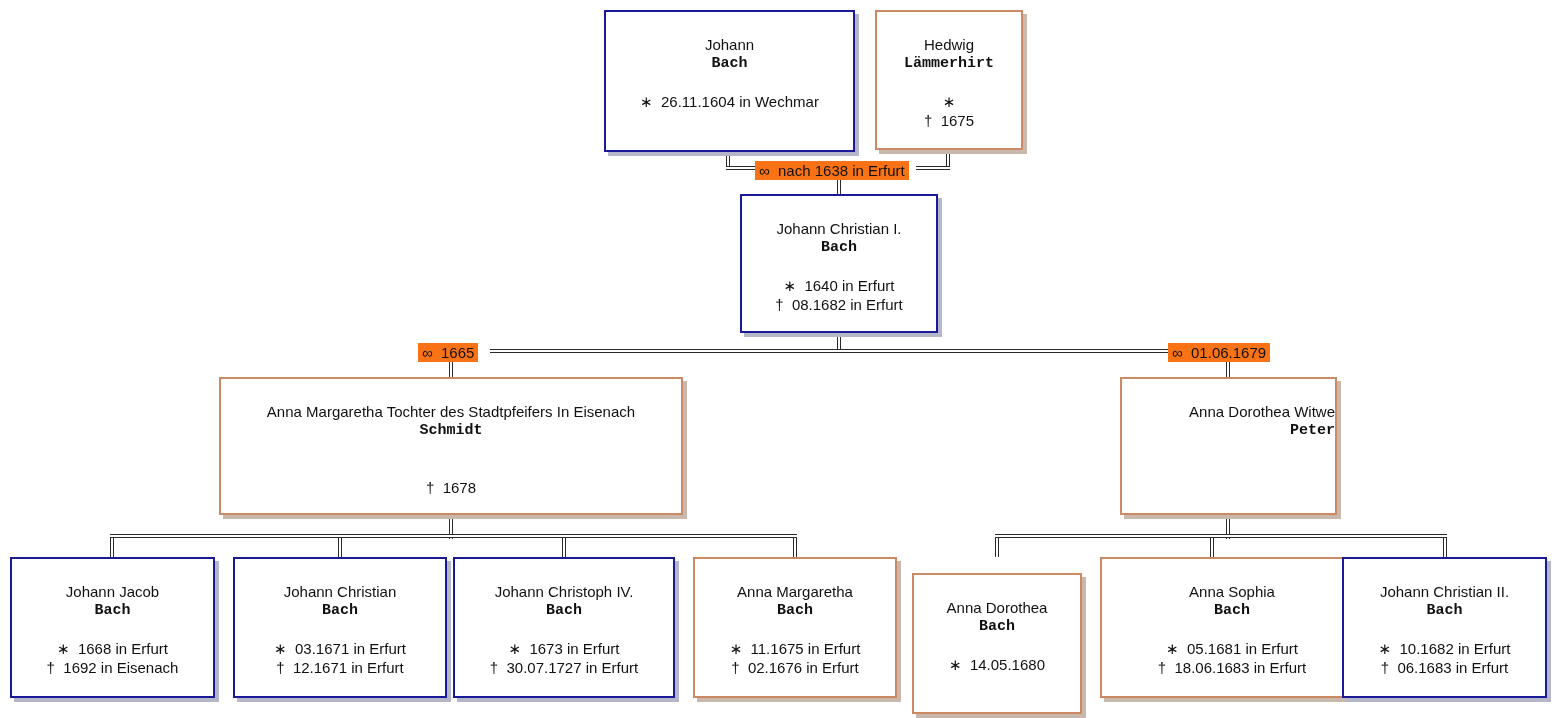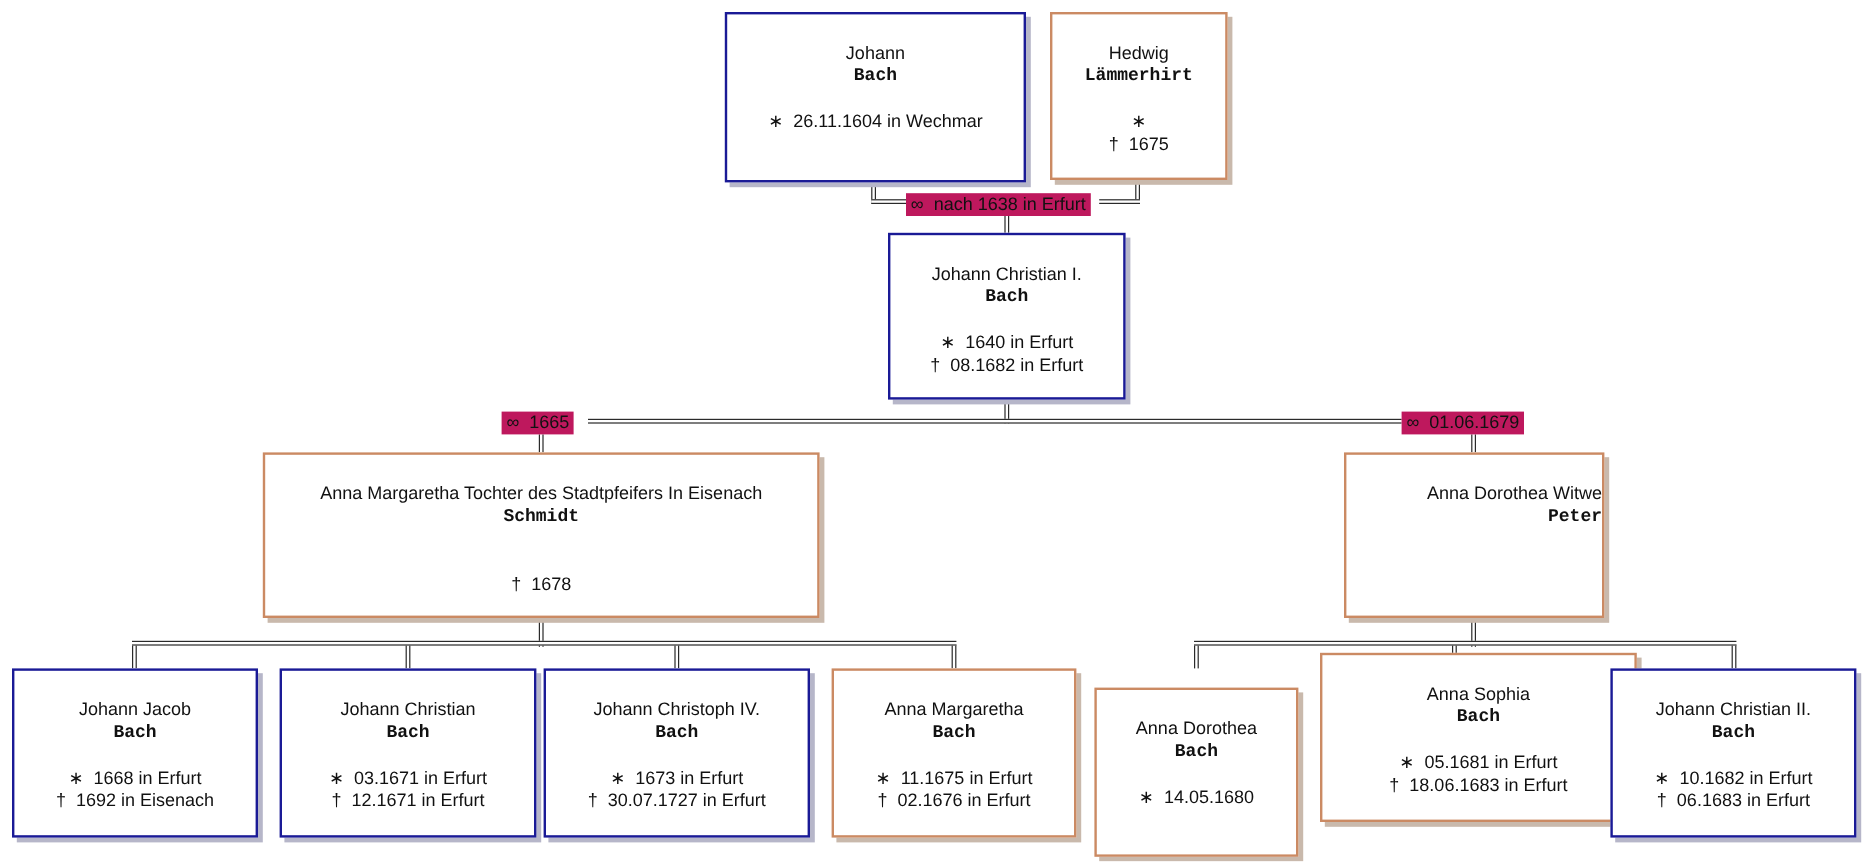--- a/index.html
+++ b/index.html
@@ -21,21 +21,21 @@
   .vline{
     position:absolute;width:4px;box-sizing:border-box;background:#fff;
     border-left:1px solid #2a2a2a;border-right:1px solid #2a2a2a;z-index:1;
   }
   .hline{
     position:absolute;height:4px;box-sizing:border-box;background:#fff;
     border-top:1px solid #2a2a2a;border-bottom:1px solid #2a2a2a;z-index:2;
   }
   .mlabel{
     position:absolute;font-size:15px;line-height:19px;white-space:pre;
-    background:#be185d;padding:0 4px;z-index:3;
+    background:#f97316;padding:0 4px;z-index:3;
   }
 </style>
 </head>
 <body>
 
 <div id="stage">
 
   <div class="vline" style="left:726px;top:150px;height:20px;"></div>
   <div class="vline" style="left:946px;top:148px;height:22px;"></div>
   <div class="hline" style="left:726px;top:166px;width:34px;"></div>
@@ -136,21 +136,21 @@
   </div>
 
   <div class="pbox female" style="left:912px;top:557px;width:170px;height:141px;margin-top:16px;">
     <div class="line nm">Anna Dorothea</div>
     <div class="line sn">Bach</div>
     <div class="gapline"></div>
     <div class="line ev">∗  14.05.1680</div>
     <div class="line ev"></div>
   </div>
 
-  <div class="pbox female" style="left:1100px;top:544px;width:264px;height:141px;">
+  <div class="pbox female" style="left:1100px;top:557px;width:264px;height:141px;">
     <div class="line nm">Anna Sophia</div>
     <div class="line sn">Bach</div>
     <div class="gapline"></div>
     <div class="line ev">∗  05.1681 in Erfurt</div>
     <div class="line ev">†  18.06.1683 in Erfurt</div>
   </div>
 
   <div class="pbox male" style="left:1342px;top:557px;width:205px;height:141px;">
     <div class="line nm">Johann Christian II.</div>
     <div class="line sn">Bach</div>

